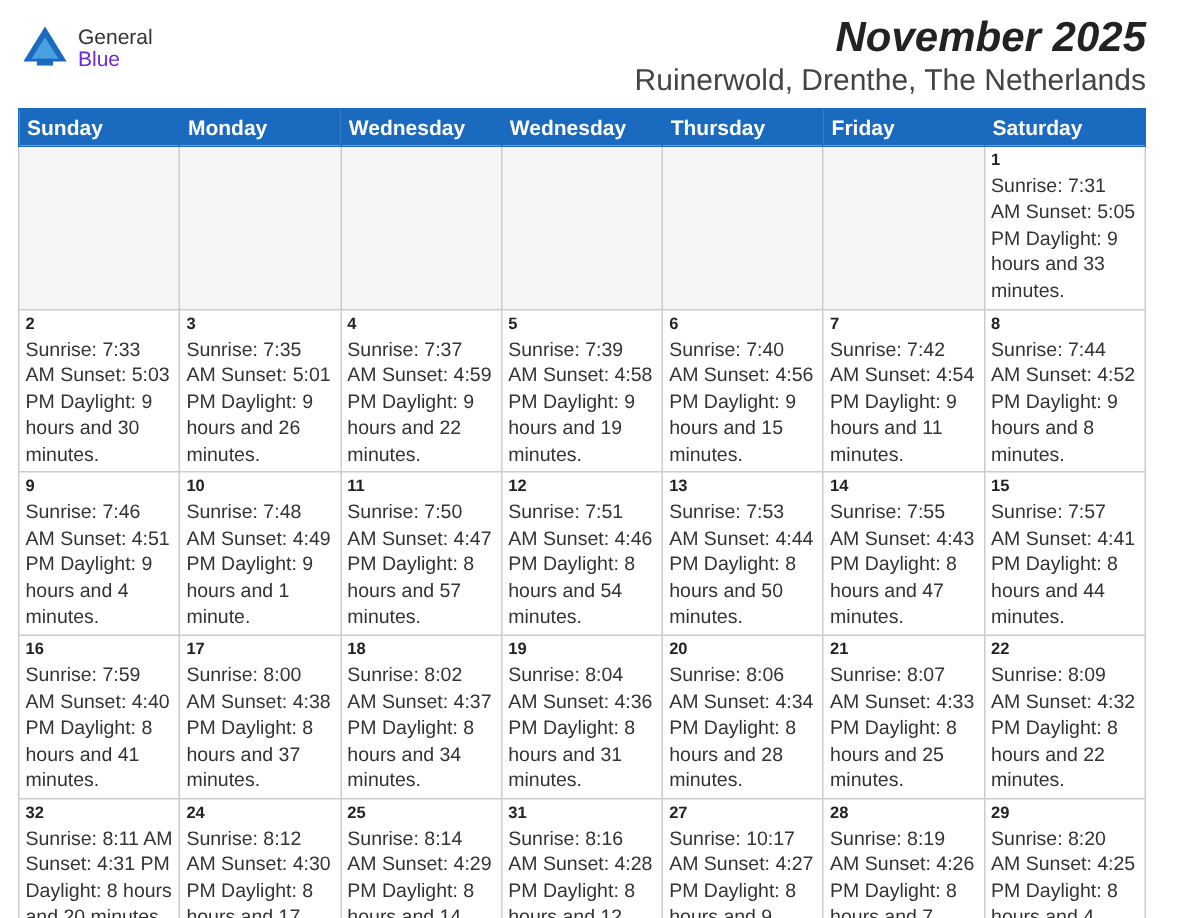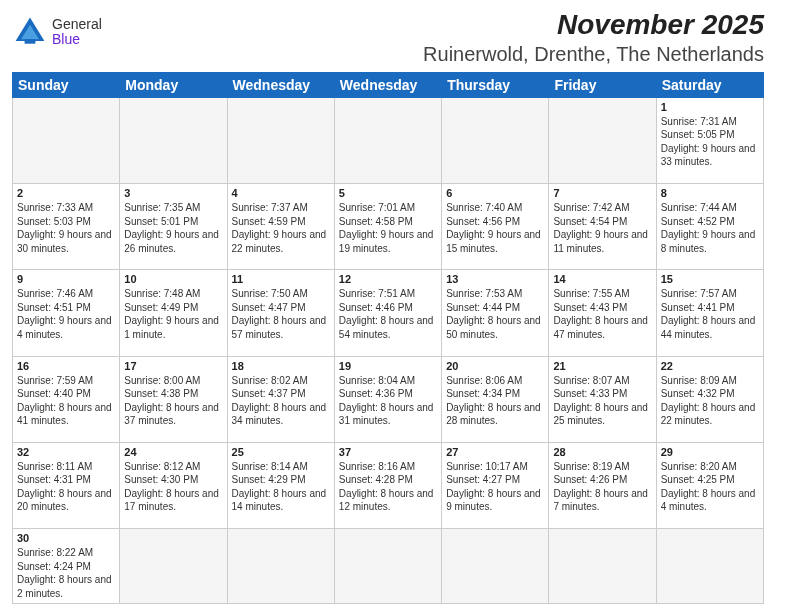--- a/index.html
+++ b/index.html
@@ -84,21 +84,21 @@
       background: #f5f5f5;
     }
     .day-num {
       font-size: 11px;
       font-weight: bold;
       color: #222;
       display: block;
       margin-bottom: 2px;
     }
     .day-info {
-      font-size: 10px;
+      font-size: 13px;
       line-height: 1.35;
       color: #333;
     }
     .cell-row-last {
       height: 60px;
     }
   </style>
 </head>
 <body>
 
@@ -166,21 +166,21 @@
           </td>
           <td>
             <span class="day-num">4</span>
             <div class="day-info">Sunrise: 7:37 AM
 Sunset: 4:59 PM
 Daylight: 9 hours
 and 22 minutes.</div>
           </td>
           <td>
             <span class="day-num">5</span>
-            <div class="day-info">Sunrise: 7:01 AM
+            <div class="day-info">Sunrise: 7:39 AM
 Sunset: 4:58 PM
 Daylight: 9 hours
 and 19 minutes.</div>
           </td>
           <td>
             <span class="day-num">6</span>
             <div class="day-info">Sunrise: 7:40 AM
 Sunset: 4:56 PM
 Daylight: 9 hours
 and 15 minutes.</div>
@@ -318,21 +318,21 @@
 and 17 minutes.</div>
           </td>
           <td>
             <span class="day-num">25</span>
             <div class="day-info">Sunrise: 8:14 AM
 Sunset: 4:29 PM
 Daylight: 8 hours
 and 14 minutes.</div>
           </td>
           <td>
-            <span class="day-num">37</span>
+            <span class="day-num">31</span>
             <div class="day-info">Sunrise: 8:16 AM
 Sunset: 4:28 PM
 Daylight: 8 hours
 and 12 minutes.</div>
           </td>
           <td>
             <span class="day-num">27</span>
             <div class="day-info">Sunrise: 10:17 AM
 Sunset: 4:27 PM
 Daylight: 8 hours

